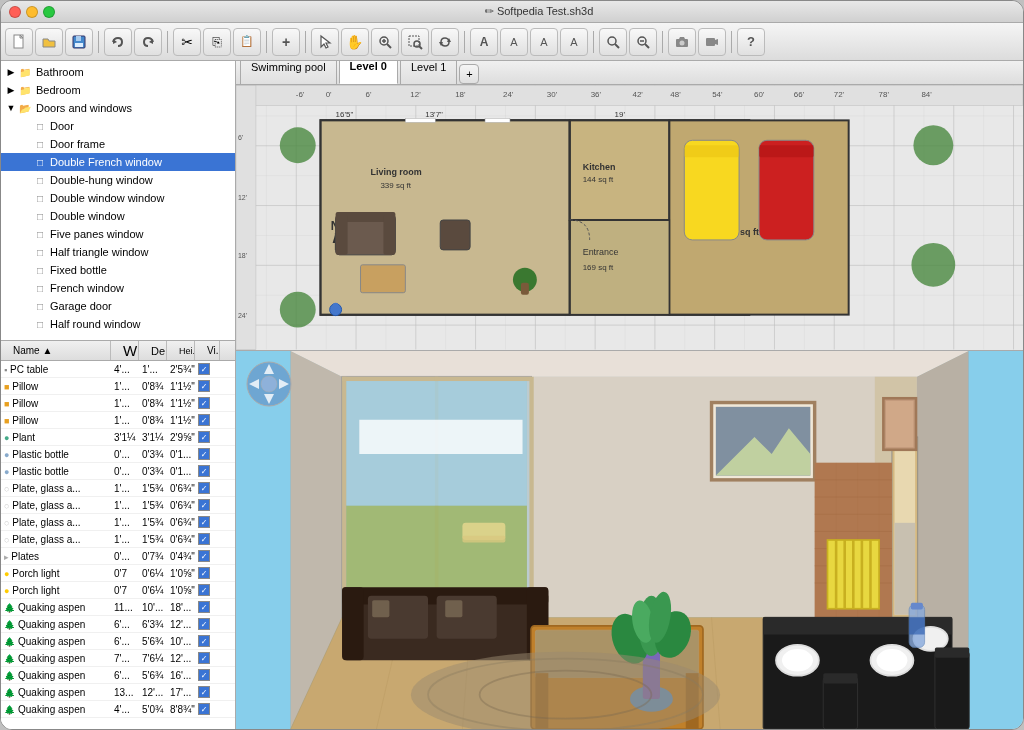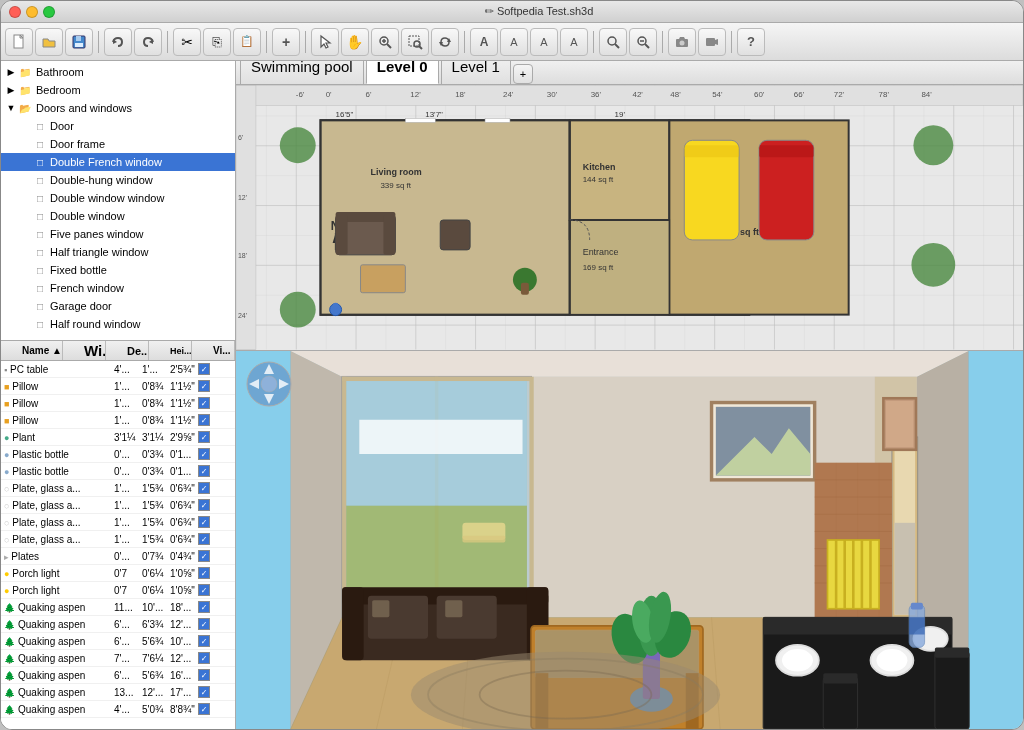--- a/index.html
+++ b/index.html
@@ -158,24 +158,24 @@
       display: flex;
       background: linear-gradient(to bottom, #f0f0f0, #ddd);
       border-bottom: 1px solid #aaa;
       height: 20px;
       position: sticky;
       top: 0;
       z-index: 1;
     }
 
     .table-header-cell {
-      padding: 2px 21px;
+      padding: 2px 12px;
       border-right: 1px solid #bbb;
       font-size: 10px;
-      font-weight: bold;
+      font-weight: normal;
       overflow: hidden;
       white-space: nowrap;
       display: flex;
       align-items: center;
     }
 
     .col-name { width: 110px; }
     .col-wi { width: 28px; font-size: 15px; }
     .col-de { width: 28px; font-size: 11px; }
     .col-hei { width: 28px; font-size: 9px; }
@@ -242,21 +242,21 @@
     .tab {
       height: 36px;
       padding: 0 10px;
       border: 1px solid #aaa;
       border-bottom: none;
       border-radius: 4px 4px 0 0;
       background: linear-gradient(to bottom, #f5f5f5, #e0e0e0);
       display: flex;
       align-items: center;
       cursor: pointer;
-      font-size: 15px;
+      font-size: 11px;
       margin-right: 2px;
     }
 
     .tab.active {
       background: white;
       border-bottom: 1px solid white;
       font-weight: bold;
       z-index: 1;
     }
 

